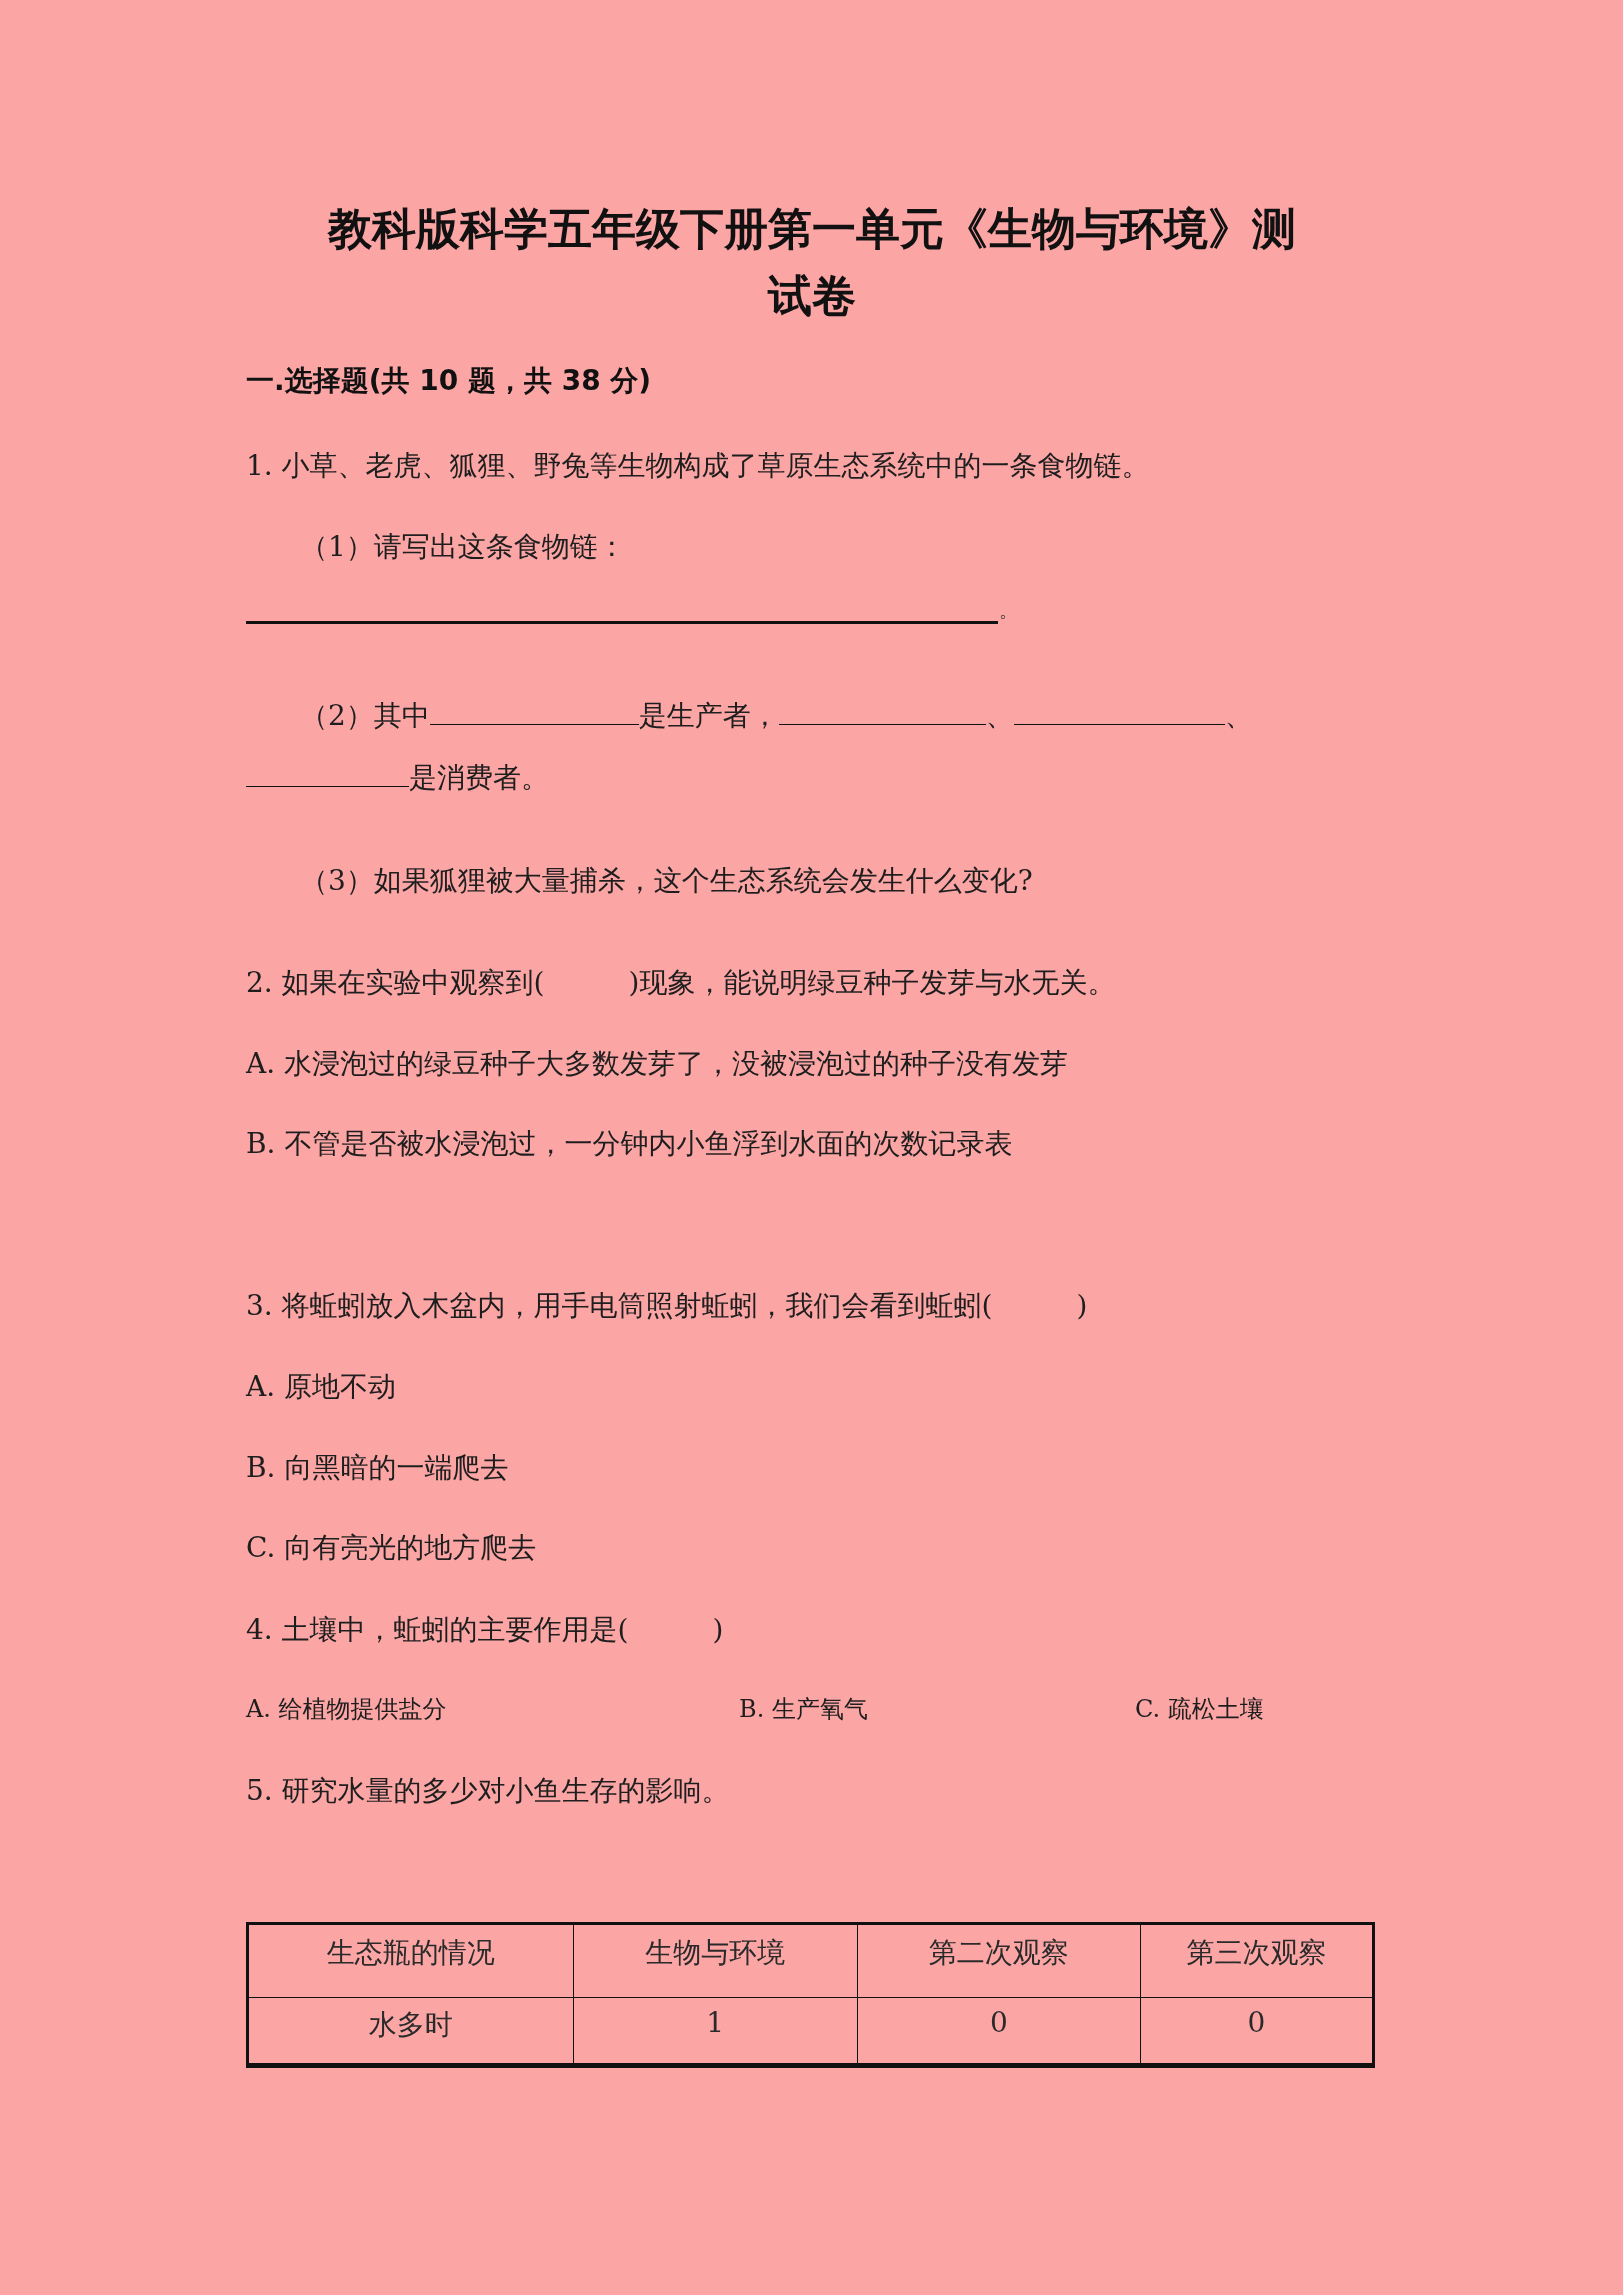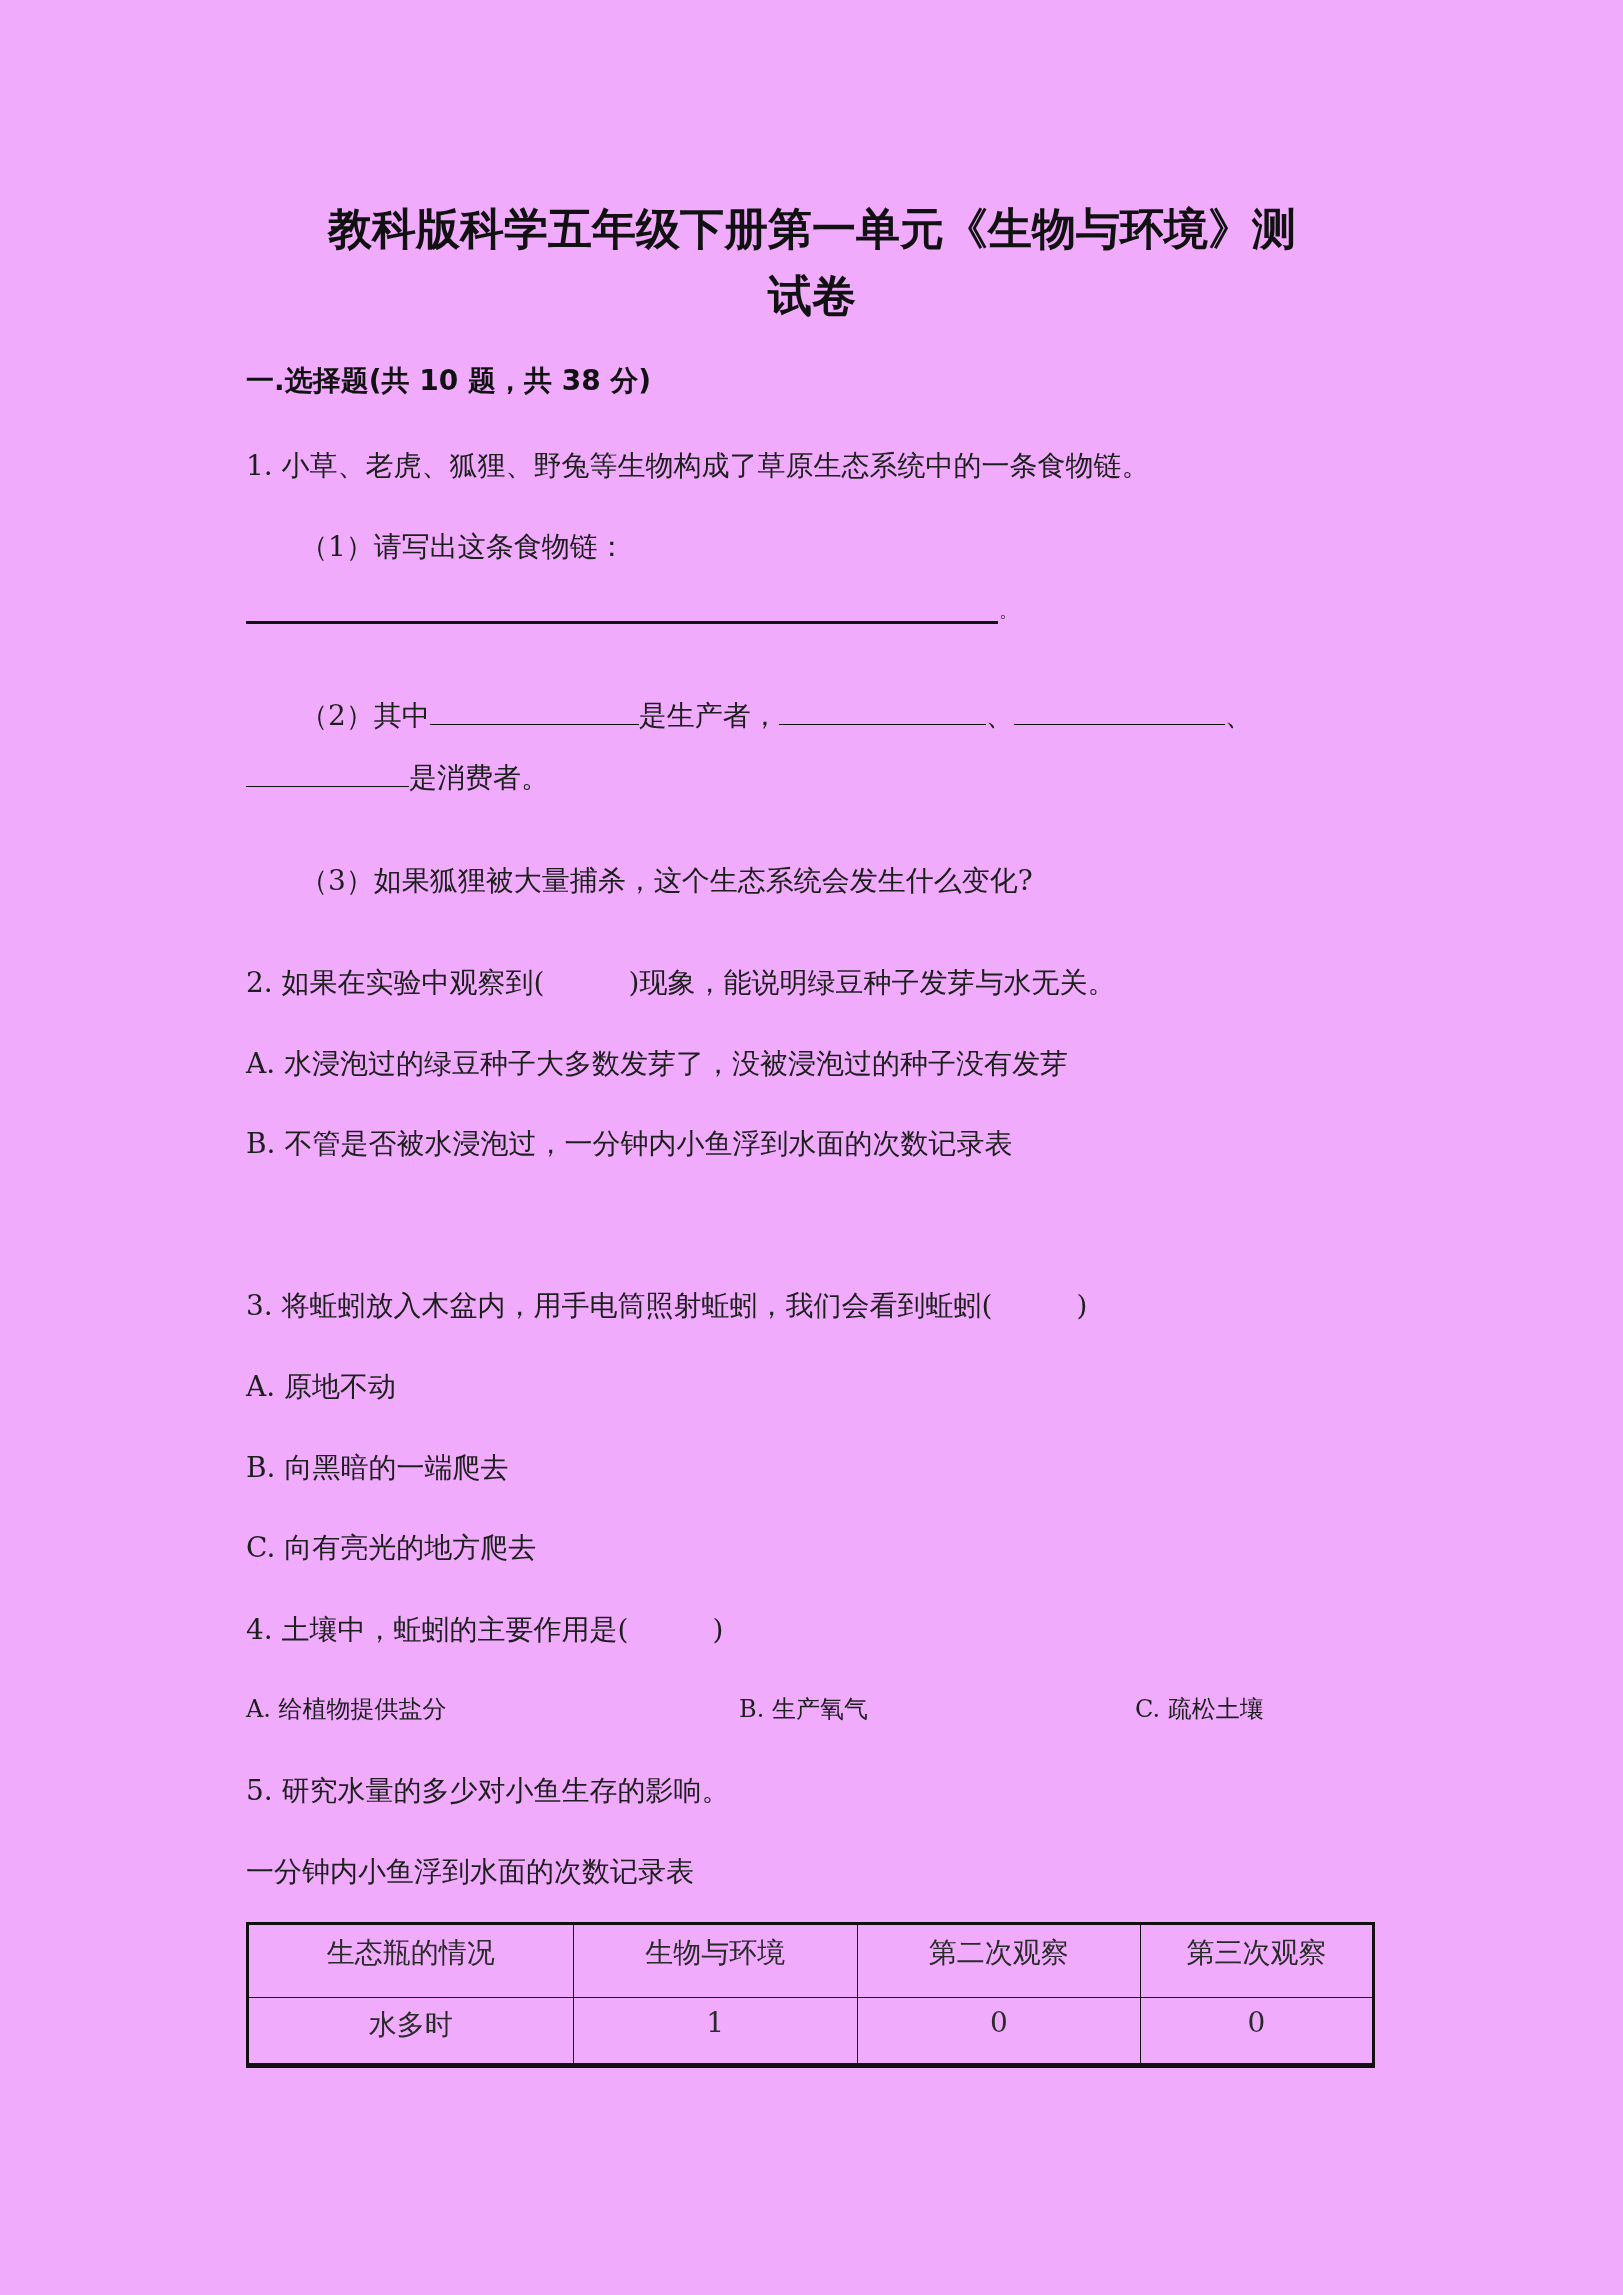--- a/index.html
+++ b/index.html
@@ -14,21 +14,21 @@
       overflow: hidden;
       font-family: "DejaVu Serif", "Liberation Serif", serif;
       color: #1a1a1a;
     }
     .page {
       position: absolute;
       left: 0;
       top: 0;
       width: 1623px;
       height: 2295px;
-      background: #f0abfc;
+      background: #fca5a5;
     }
     .title {
       position: absolute;
       left: 203px;
       width: 1218px;
       text-align: center;
       font-family: "DejaVu Sans", "Liberation Sans", sans-serif;
       font-weight: bold;
       font-size: 44px;
       line-height: 64px;
@@ -142,21 +142,20 @@
   <div class="line" style="top:1368px;">A. 原地不动</div>
   <div class="line" style="top:1449px;">B. 向黑暗的一端爬去</div>
   <div class="line" style="top:1529px;">C. 向有亮光的地方爬去</div>
 
   <div class="line" style="top:1611px;">4. 土壤中，蚯蚓的主要作用是(　　　)</div>
   <div class="opt-col" style="left:246px; top:1691px;">A. 给植物提供盐分</div>
   <div class="opt-col" style="left:739px; top:1691px;">B. 生产氧气</div>
   <div class="opt-col" style="left:1135px; top:1691px;">C. 疏松土壤</div>
 
   <div class="line" style="top:1772px;">5. 研究水量的多少对小鱼生存的影响。</div>
-  <div class="line" style="top:1853px;">一分钟内小鱼浮到水面的次数记录表</div>
 
   <table class="record">
     <tbody>
         <tr class="head">
       <td class="c0">生态瓶的情况</td>
       <td class="c1">生物与环境</td>
       <td class="c2">第二次观察</td>
       <td class="c3">第三次观察</td>
     </tr>
     <tr class="row">

